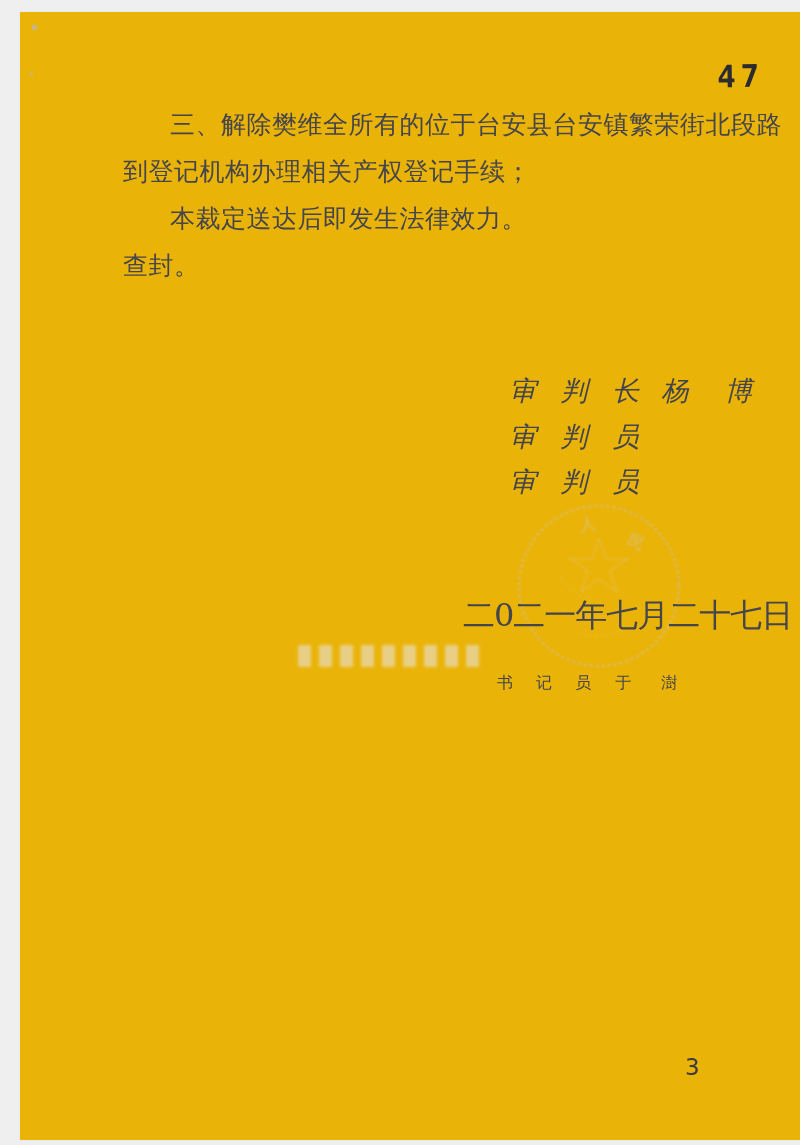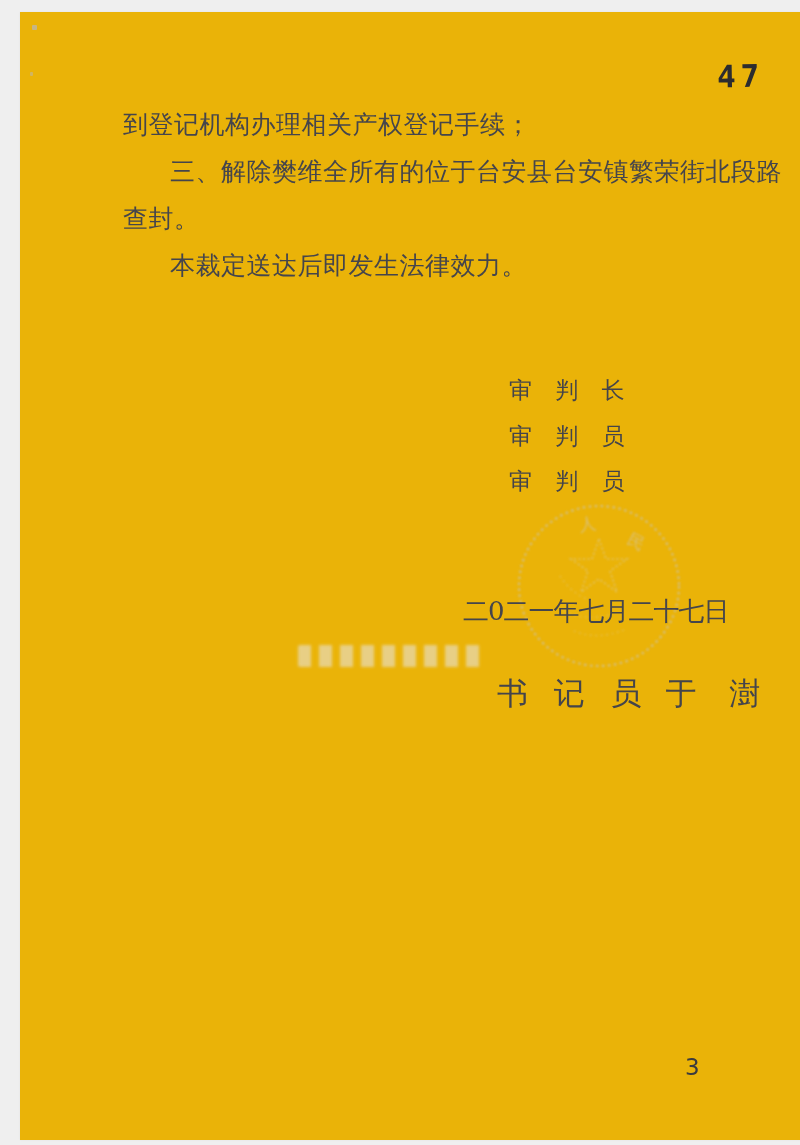--- a/index.html
+++ b/index.html
@@ -38,22 +38,23 @@
     line-height: 47px;
     color: #45454c;
     letter-spacing: 0.5px;
   }
   .body-line { white-space: nowrap; }
   .body-line.indent { text-indent: 47px; }
   
   .signature-block {
     position: absolute;
     left: 489px; top: 356px;
-    font-size: 23px;
+    font-size: 27px;
     color: #44444b;
+    font-style: italic;
   }
   .signature-row {
     height: 45.5px;
     line-height: 45.5px;
     white-space: nowrap;
     display: flex;
   }
   .sig-role { word-spacing: 16px; }
   .sig-name { margin-left: 22px; letter-spacing: 2px; word-spacing: 24px; }
   
@@ -61,21 +62,21 @@
     position: absolute;
     left: 494px; top: 489px;
     width: 170px; height: 170px;
     z-index: 1;
     opacity: 0.85;
   }
   
   .date-line {
     position: absolute;
     left: 443px; top: 582px;
-    font-size: 26px;
+    font-size: 32px;
     letter-spacing: -1px;
     color: #45454c;
     white-space: nowrap;
     z-index: 2;
   }
   
   .faint-smudge {
     position: absolute;
     left: 278px; top: 633px;
     width: 186px; height: 22px;
@@ -83,26 +84,25 @@
       #e7e7ec 0 13px, rgba(255,255,255,0) 13px 21px);
     filter: blur(1.6px);
     opacity: 0.55;
     border-radius: 2px;
     z-index: 0;
   }
   
   .clerk-row {
     position: absolute;
     left: 477px; top: 661px;
-    font-size: 31px;
+    font-size: 16px;
     color: #44444b;
     white-space: nowrap;
     display: flex;
     z-index: 2;
-    font-family: Liberation Serif, serif;
   }
   .clerk-role { word-spacing: 18px; }
   .clerk-name { margin-left: 24px; word-spacing: 25px; }
   
   .page-number {
     position: absolute;
     left: 665px; top: 1042px;
     font-size: 23px;
     color: #3a3a3f;
     font-family: "DejaVu Sans", "Liberation Sans", sans-serif;
@@ -116,29 +116,30 @@
 <body>
 
 <div class="scan-page">
 
   <div class="speck speck-1"></div>
   <div class="speck speck-2"></div>
 
   <div class="corner-number">47</div>
 
   <div class="body-text">
+    <div class="body-line indent">三、解除樊维全所有的位于台安县台安镇繁荣街北段路</div>
     <div class="body-line">到登记机构办理相关产权登记手续；</div>
-    <div class="body-line indent">三、解除樊维全所有的位于台安县台安镇繁荣街北段路</div>
+    <div class="body-line indent">本裁定送达后即发生法律效力。</div>
     <div class="body-line">查封。</div>
-    <div class="body-line indent">本裁定送达后即发生法律效力。</div>
   </div>
 
   <div class="signature-block">
     <div class="signature-row">
       <span class="sig-role">审 判 长</span>
+      <span class="sig-name">杨 博</span>
     </div>
     <div class="signature-row">
       <span class="sig-role">审 判 员</span>
     </div>
     <div class="signature-row">
       <span class="sig-role">审 判 员</span>
     </div>
   </div>
 
   <div class="seal-wrap">

